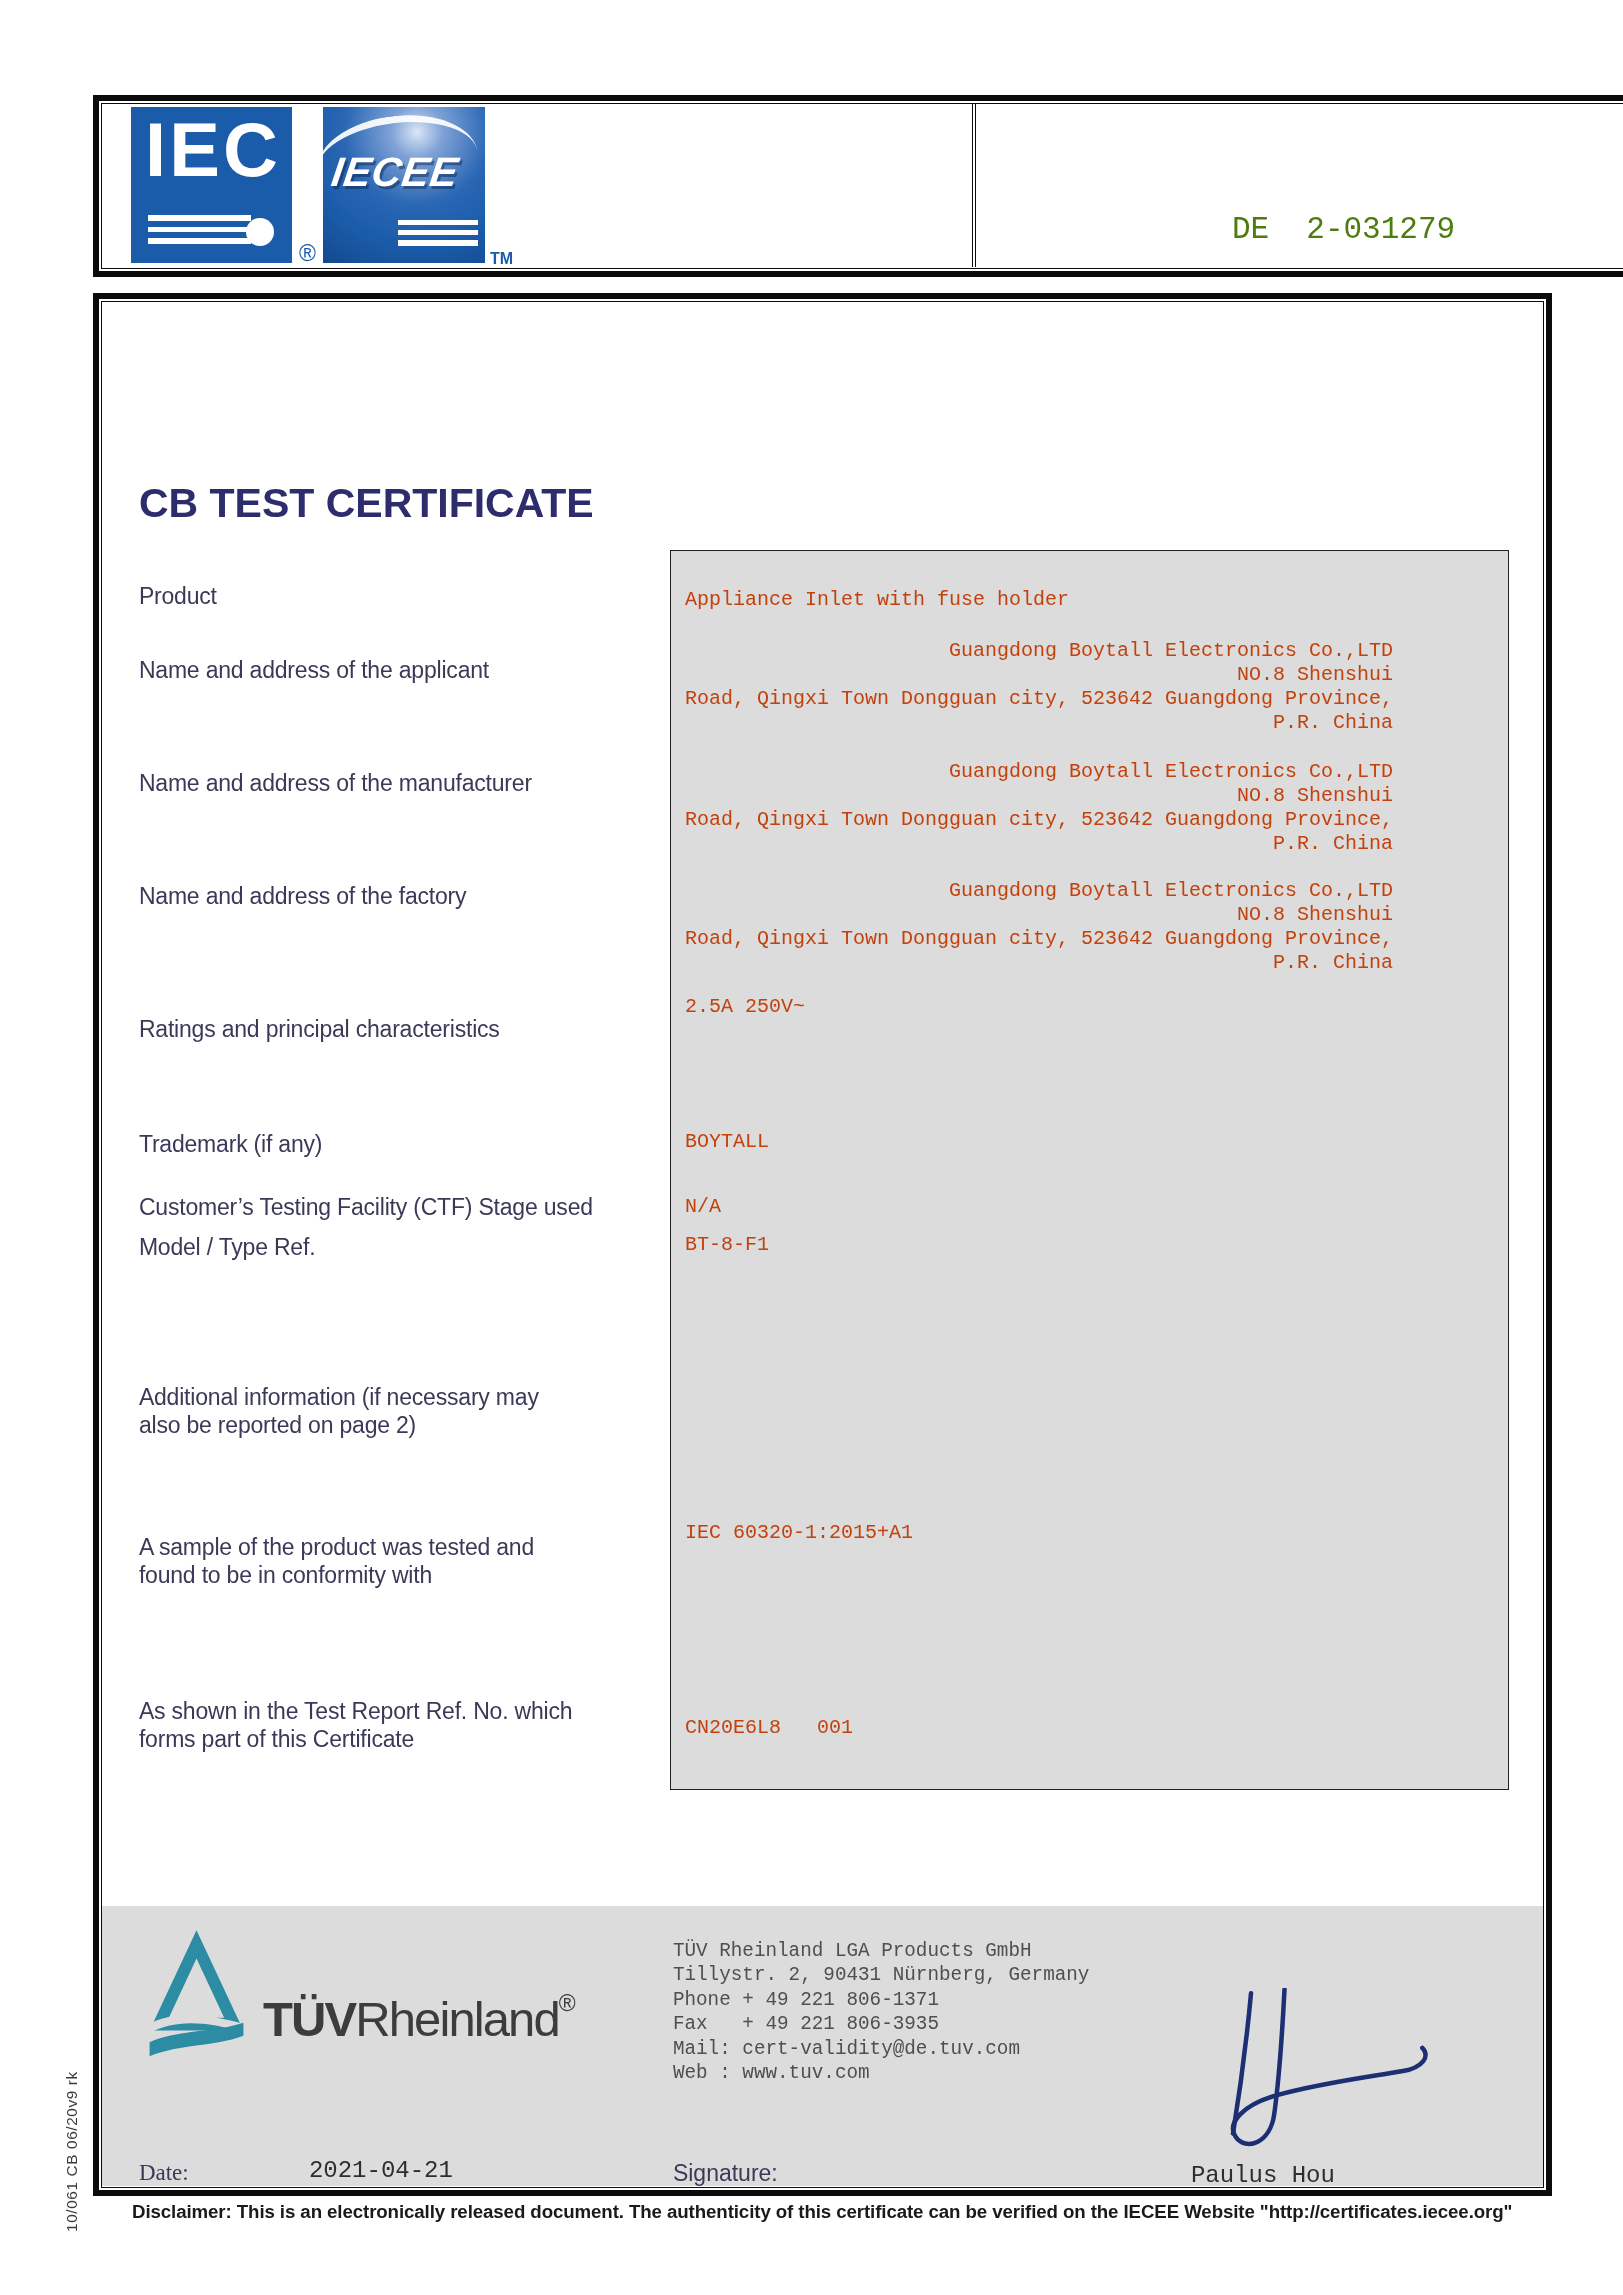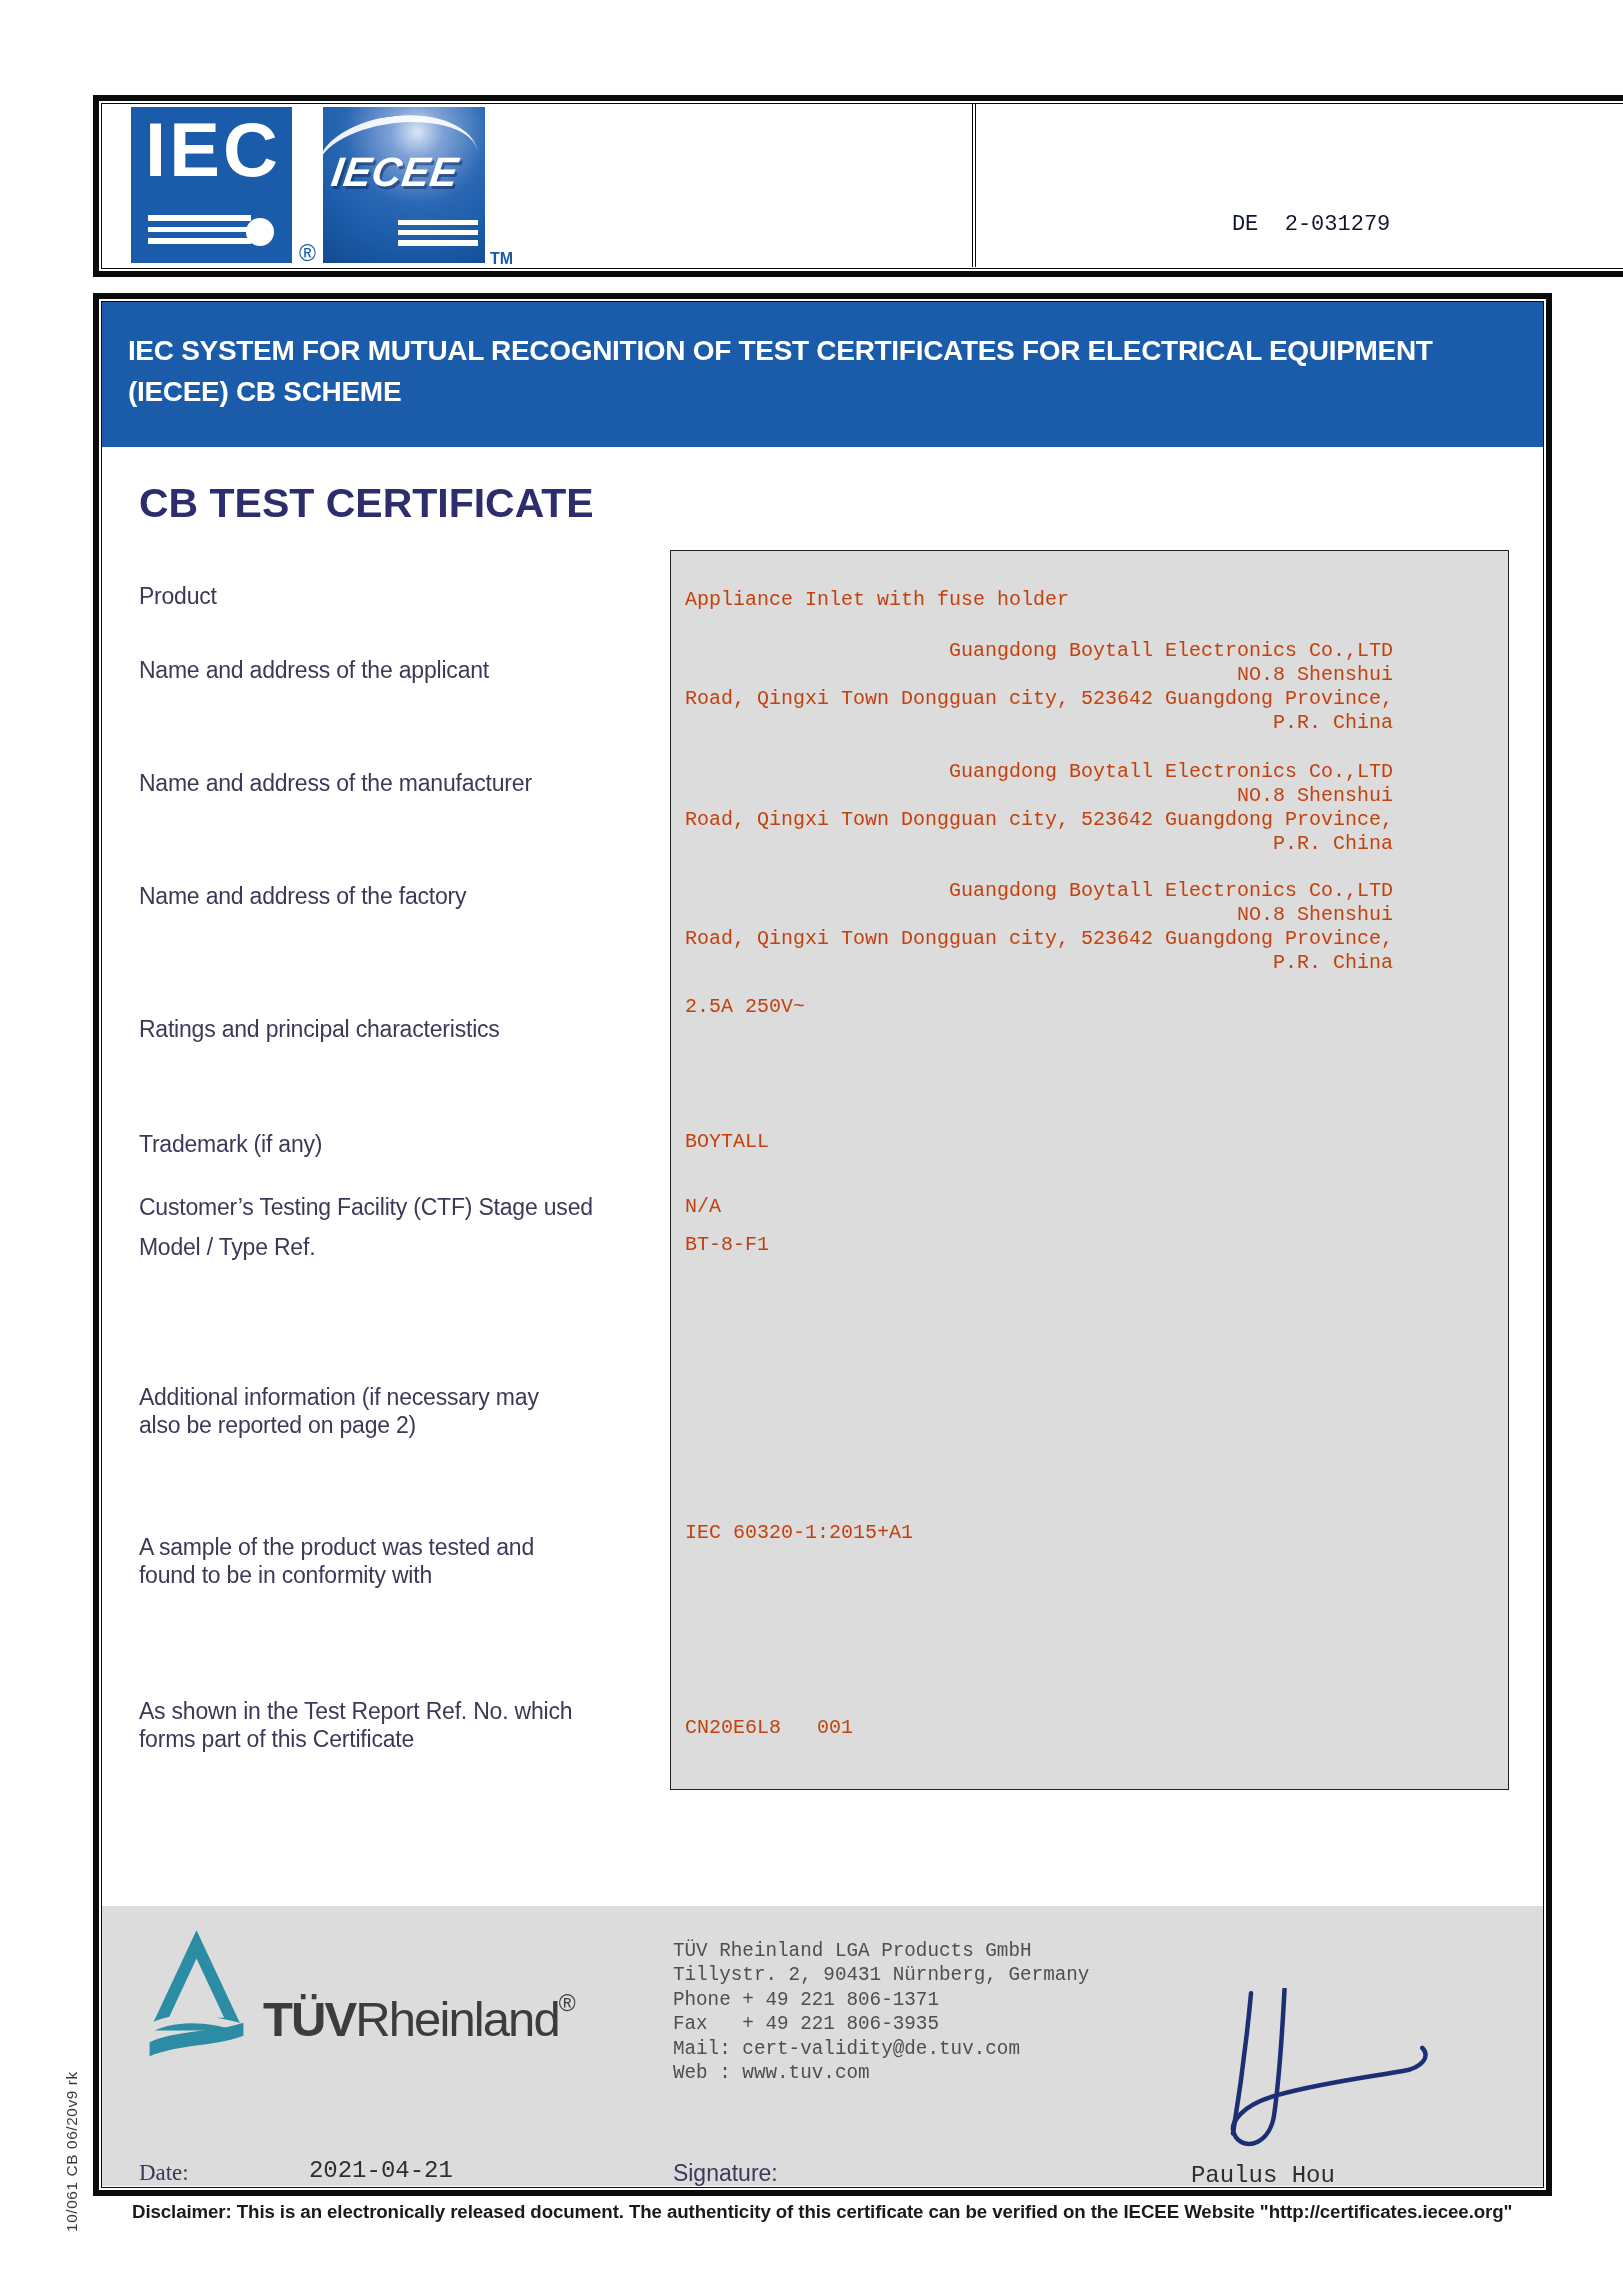--- a/index.html
+++ b/index.html
@@ -40,21 +40,21 @@
   .iecee-bar { width:80px; height:5.1px; background:#fff; margin-bottom:5.1px; }
 
   .reg-mark { position:absolute; color:#1b5caa; font-size:23px; line-height:1; }
   .tm-mark { position:absolute; color:#1b5caa; font-size:16px; font-weight:700; line-height:1; }
 
   .vdivider { position:absolute; width:2.6px; border-left:1.9px solid #0b0b0b; border-right:1.9px solid #0b0b0b; }
 
   .ref-panel { position:absolute; }
   .ref-band { position:absolute; left:0; top:0; width:100%; height:72px; background:#1b5caa; }
   .ref-band-label { position:absolute; width:100%; top:20.6px; text-align:center; color:#fff; font-size:26px; letter-spacing:0.3px; }
-  .ref-value { position:absolute; font-family:"Liberation Mono","DejaVu Sans Mono",monospace; font-size:22px; color:#0f172a; white-space:pre; }
+  .ref-value { position:absolute; font-family:"Liberation Mono","DejaVu Sans Mono",monospace; font-size:31px; color:#4d7c0f; white-space:pre; }
 
   
   .banner { position:absolute; left:0; top:0; width:100%; height:145px; background:#1b5caa; }
   .banner-line { position:absolute; left:26px; color:#fff; font-size:28px; font-weight:700; letter-spacing:-0.3px; white-space:nowrap; }
 
   .doc-title { position:absolute; left:37px; top:178px; color:#2d2d6e; font-size:41px; font-weight:700; letter-spacing:0px; }
 
   .lbl {
     position:absolute; left:37px; width:521px; color:#3a3a58; font-size:23px;
     line-height:28px; white-space:pre-line; letter-spacing:-0.2px;
@@ -122,24 +122,20 @@
     <div class="ref-panel" style="left:876px; top:0; width:563px; height:163px;">
       <div class="ref-value" style="left:254px; top:108px;">DE  2-031279</div>
     </div>
 
   </div>
 </div>
 
 <div class="frame" style="left:93px; top:293px; width:1459px; height:1903px;">
   <div class="frame-inner">
 
-    <div class="banner">
-      <div class="banner-line" style="top:33px;">IEC SYSTEM FOR MUTUAL RECOGNITION OF TEST CERTIFICATES FOR ELECTRICAL EQUIPMENT</div>
-      <div class="banner-line" style="top:74px;">(IECEE) CB SCHEME</div>
-    </div>
 
     <div class="doc-title">CB TEST CERTIFICATE</div>
 
     <div class="lbl" style="top:280px;">Product</div>
     <div class="lbl" style="top:354px;">Name and address of the applicant</div>
     <div class="lbl" style="top:467px;">Name and address of the manufacturer</div>
     <div class="lbl" style="top:580px;">Name and address of the factory</div>
     <div class="lbl" style="top:713px;">Ratings and principal characteristics</div>
     <div class="lbl" style="top:828px;">Trademark (if any)</div>
     <div class="lbl" style="top:891px;">Customer’s Testing Facility (CTF) Stage used</div>

